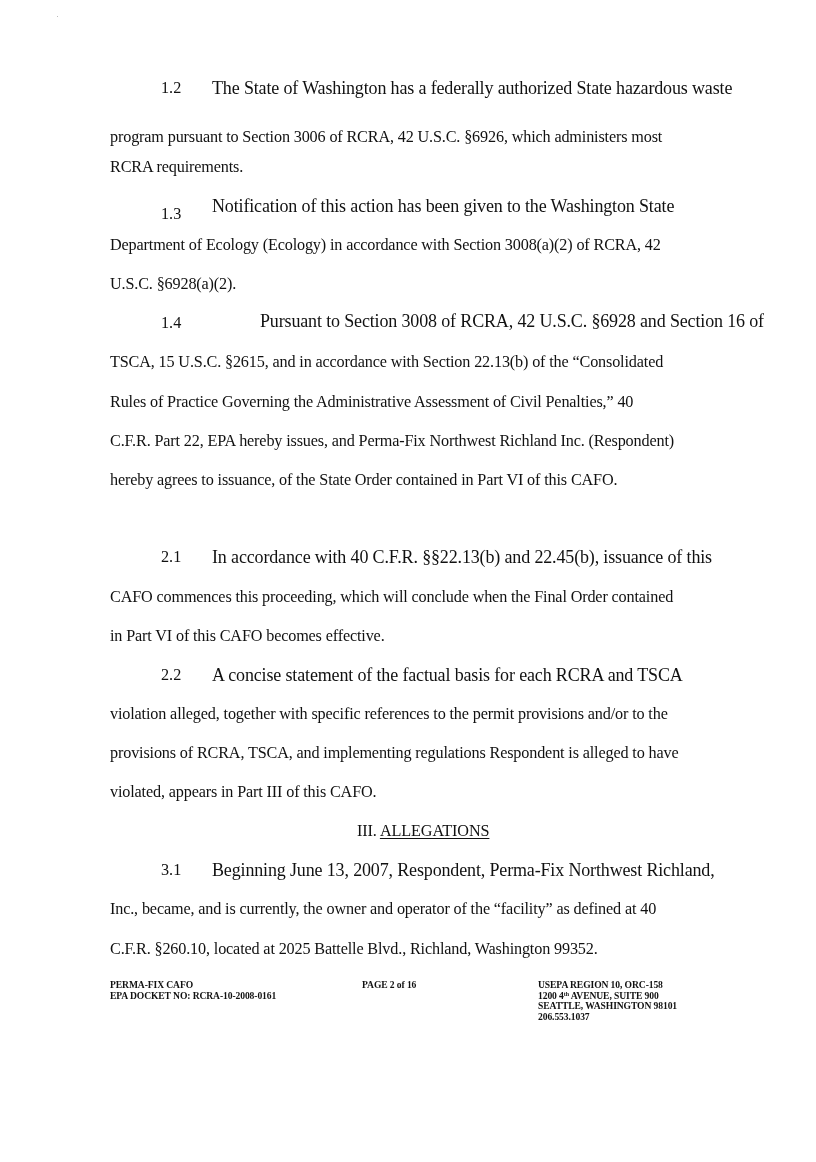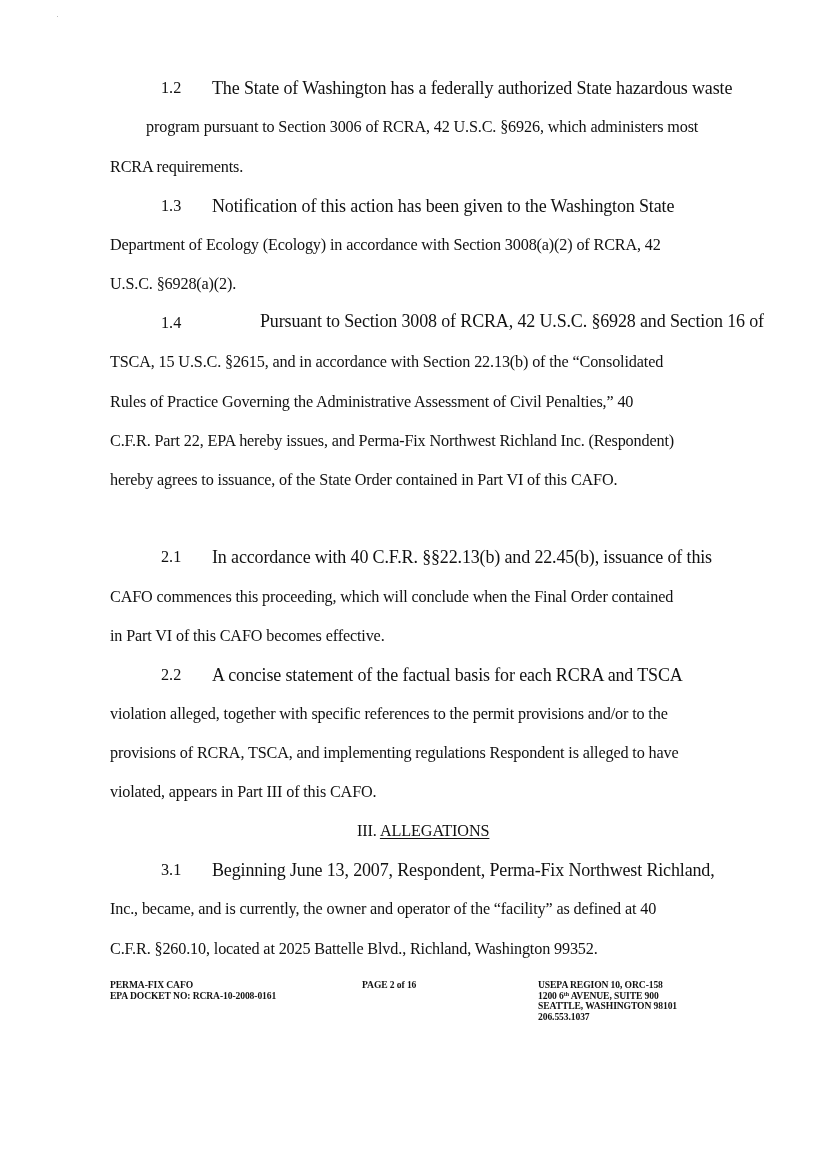--- a/index.html
+++ b/index.html
@@ -71,26 +71,26 @@
 </head>
 <body>
 
 <div class="page">
 
   <div class="speck" style="left:57px; top:16px;"></div>
 
   <div>
     <span class="num" style="top:78px;">1.2</span>
     <span class="first" style="top:78px;">The State of Washington has a federally authorized State hazardous waste</span>
-    <span class="line" style="top:117px;margin-left:36px;">program pursuant to Section 3006 of RCRA, 42 U.S.C. §6926, which administers most</span>
+    <span class="line" style="top:127px;">program pursuant to Section 3006 of RCRA, 42 U.S.C. §6926, which administers most</span>
     <span class="line" style="top:157px;">RCRA requirements.</span>
   </div>
 
   <div>
-    <span class="num" style="top:196px;text-align:center;">1.3</span>
+    <span class="num" style="top:204px;text-align:center;">1.3</span>
     <span class="first" style="top:196px;">Notification of this action has been given to the Washington State</span>
     <span class="line" style="top:235px;">Department of Ecology (Ecology) in accordance with Section 3008(a)(2) of RCRA, 42</span>
     <span class="line" style="top:274px;">U.S.C. §6928(a)(2).</span>
   </div>
 
   <div>
     <span class="num" style="top:313px;">1.4</span>
     <span class="first" style="top:311px;margin-left:48px;">Pursuant to Section 3008 of RCRA, 42 U.S.C. §6928 and Section 16 of</span>
     <span class="line" style="top:352px;">TSCA, 15 U.S.C. §2615, and in accordance with Section 22.13(b) of the “Consolidated</span>
     <span class="line" style="top:392px;">Rules of Practice Governing the Administrative Assessment of Civil Penalties,” 40</span>
@@ -129,19 +129,19 @@
   <div>
     <div class="footer" style="left:110px; top:980px;">
       <div>PERMA-FIX CAFO</div>
       <div>EPA DOCKET NO: RCRA-10-2008-0161</div>
     </div>
     <div class="footer" style="left:362px; top:980px;">
       <div>PAGE 2 of 16</div>
     </div>
     <div class="footer" style="left:538px; top:980px;">
       <div>USEPA REGION 10, ORC-158</div>
-      <div><span>1200 6</span><sup>th</sup><span> AVENUE, SUITE 900</span></div>
+      <div><span>1200 4</span><sup>th</sup><span> AVENUE, SUITE 900</span></div>
       <div>SEATTLE, WASHINGTON 98101</div>
       <div>206.553.1037</div>
     </div>
   </div>
 
 </div>
 
 </body></html>

